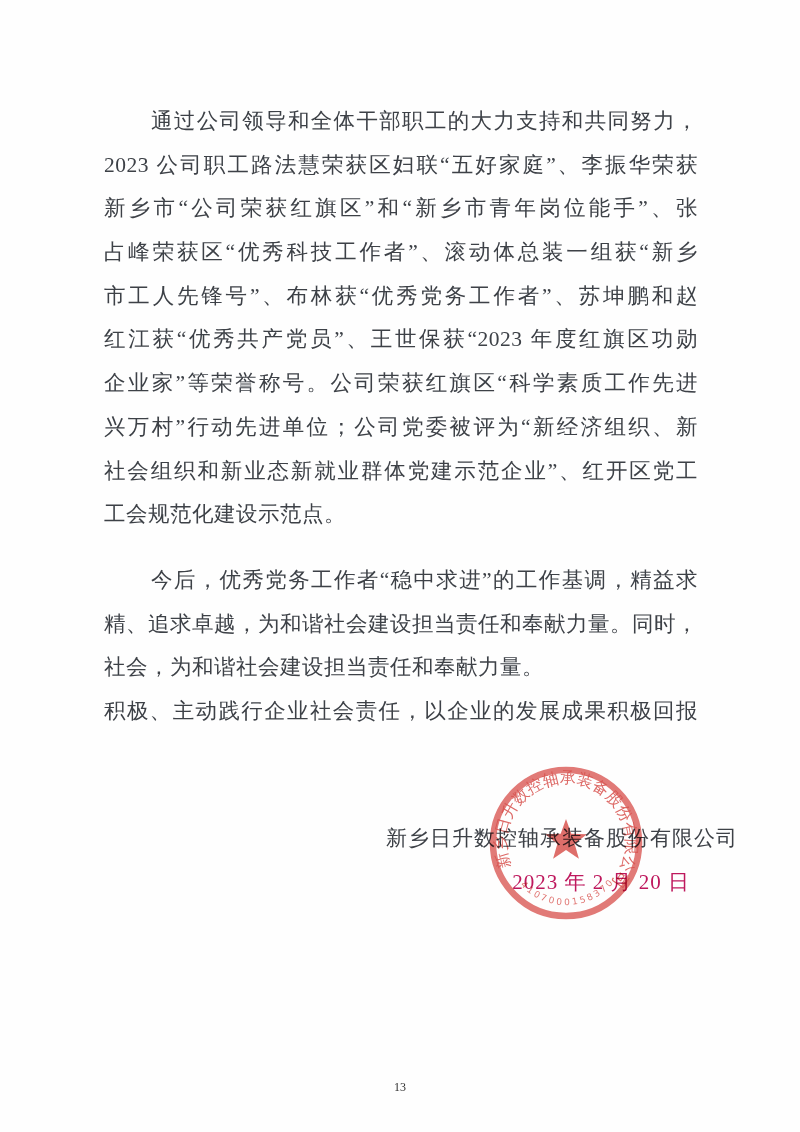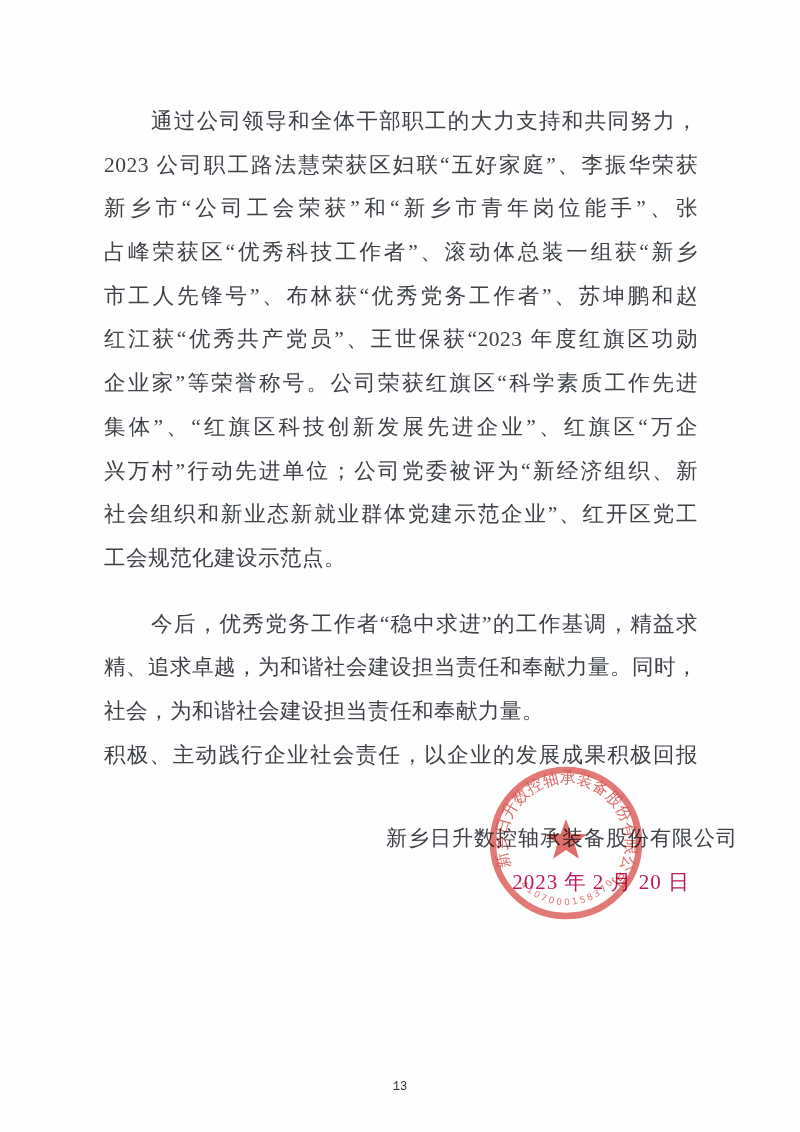--- a/index.html
+++ b/index.html
@@ -57,40 +57,39 @@
   .seal svg{display:block;width:180px;height:180px;}
   .seal .ring{stroke:#d64541;fill:none;}
   .seal .ringtext{fill:#d64541;font-family:"DejaVu Serif",serif;font-size:16px;opacity:0.88;}
   .seal .star{fill:#d64541;opacity:0.85;}
   .seal .serial{fill:#d64541;font-family:"DejaVu Sans",sans-serif;font-size:9px;letter-spacing:2.5px;opacity:0.8;}
   .page-number{
     position:absolute;
     top:1080px;left:0;
     width:800px;
     text-align:center;
-    font-family:Liberation Mono, monospace;
+    font-family:Liberation Serif, serif;
     font-size:12px;
     color:#2e2e2e;
   }
 </style>
 </head>
 <body>
 
 <div class="page">
 
   <div class="text-block">
     <div class="para">
       <div class="line indent">通过公司领导和全体干部职工的大力支持和共同努力，</div>
       <div class="line">2023 公司职工路法慧荣获区妇联“五好家庭”、李振华荣获</div>
-      <div class="line">新乡市“公司工会荣获”和“新乡市青年岗位能手”、张</div>
+      <div class="line">新乡市“公司荣获红旗区”和“新乡市青年岗位能手”、张</div>
       <div class="line">占峰荣获区“优秀科技工作者”、滚动体总装一组获“新乡</div>
       <div class="line">市工人先锋号”、布林获“优秀党务工作者”、苏坤鹏和赵</div>
       <div class="line">红江获“优秀共产党员”、王世保获“2023 年度红旗区功勋</div>
       <div class="line">企业家”等荣誉称号。公司荣获红旗区“科学素质工作先进</div>
-      <div class="line">集体”、“红旗区科技创新发展先进企业”、红旗区“万企</div>
       <div class="line">兴万村”行动先进单位；公司党委被评为“新经济组织、新</div>
       <div class="line">社会组织和新业态新就业群体党建示范企业”、红开区党工</div>
       <div class="line last">工会规范化建设示范点。</div>
     </div>
     <div class="para para2">
       <div class="line indent">今后，优秀党务工作者“稳中求进”的工作基调，精益求</div>
       <div class="line">精、追求卓越，为和谐社会建设担当责任和奉献力量。同时，</div>
       <div class="line last">社会，为和谐社会建设担当责任和奉献力量。</div>
       <div class="line">积极、主动践行企业社会责任，以企业的发展成果积极回报</div>
     </div>

